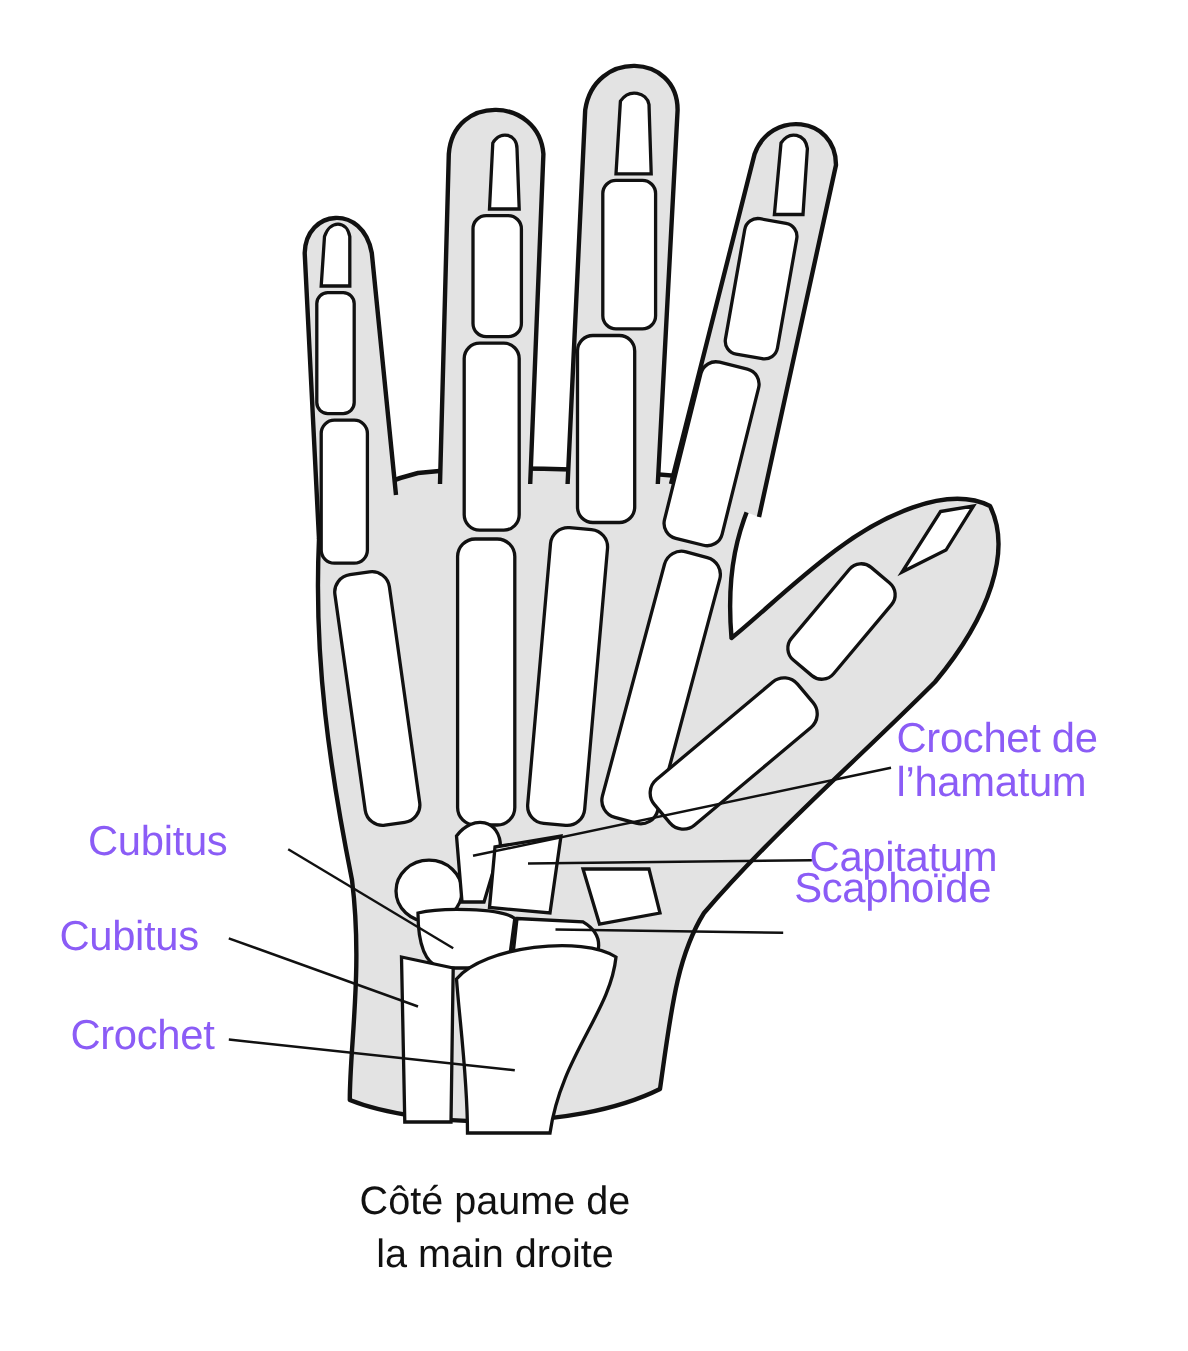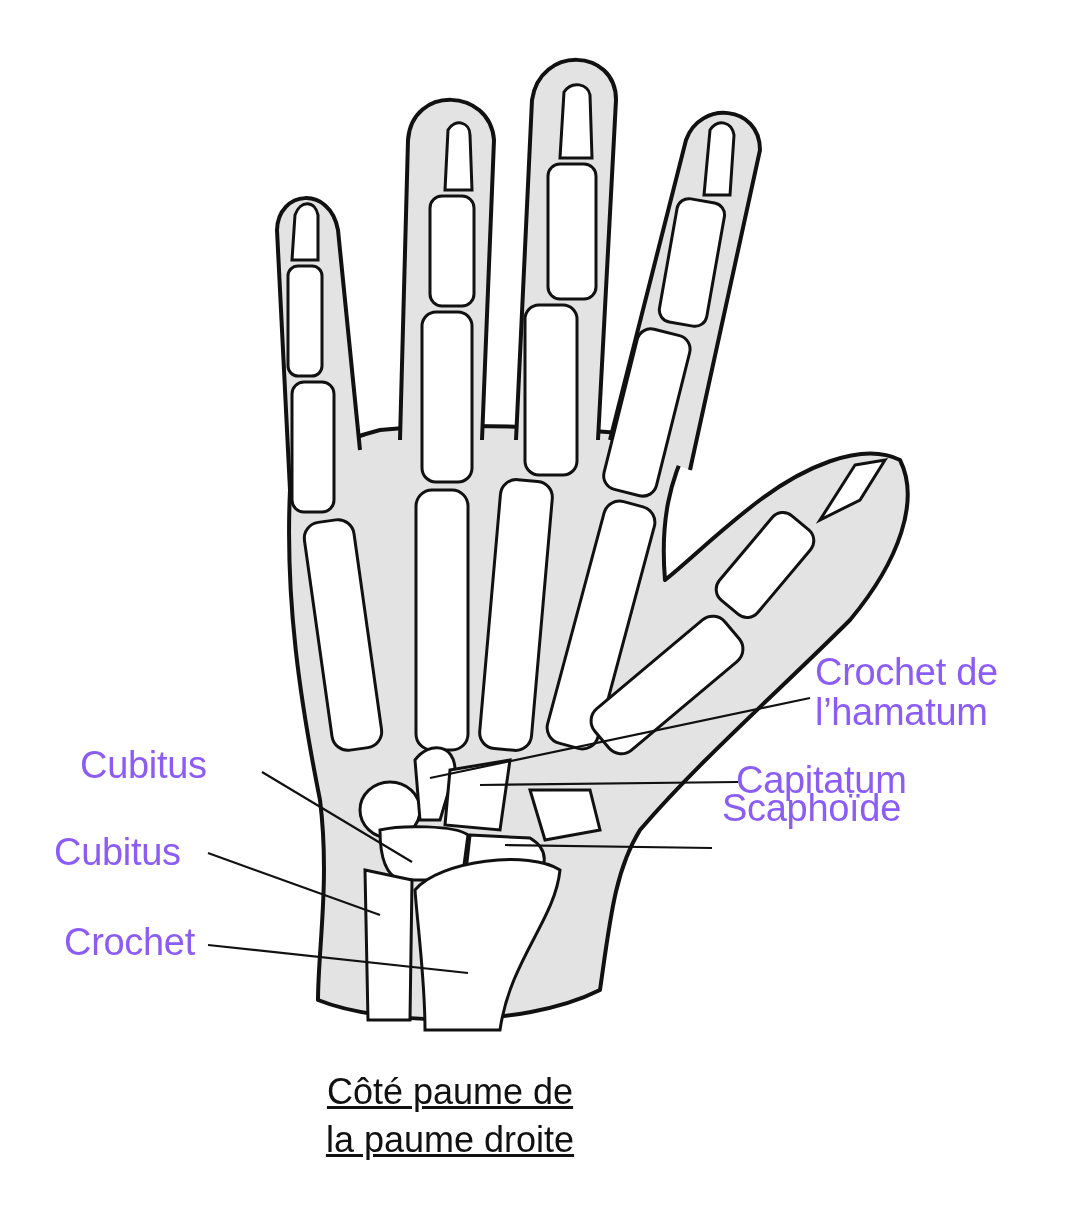--- a/index.html
+++ b/index.html
@@ -1,19 +1,19 @@
 <!DOCTYPE html>
 <html><head>
 <meta charset="utf-8">
 <style>
   html, body { margin: 0; padding: 0; background: #ffffff; }
   body { width: 1080px; height: 1228px; position: relative; overflow: hidden; font-family: "Liberation Sans", "DejaVu Sans", sans-serif; }
   #diagram { position: absolute; left: 0; top: 0; width: 1080px; height: 1228px; }
   .label { position: absolute; color: #8b5cf6; font-size: 38px; line-height: 40px; white-space: nowrap; letter-spacing: -0.3px; }
-  .caption { position: absolute; left: 0; width: 900px; text-align: center; color: #111111; font-size: 36px; line-height: 48px; text-decoration: underline; }
+  .caption { position: absolute; left: 0; width: 900px; text-align: center; color: #111111; font-size: 36px; line-height: 48px; }
 </style>
 </head>
 <body>
 
 <svg id="diagram" viewBox="0 0 1080 1228" xmlns="http://www.w3.org/2000/svg">
 
   <g fill="#e3e3e3" stroke="#111" stroke-width="4" stroke-linejoin="round">
 
     <path d="M290 490 C285 600 300 700 320 800 C330 880 318 950 318 1000 C380 1025 520 1030 600 990 C610 920 615 870 640 830 C700 760 780 690 850 620 C900 560 920 500 900 460 C860 440 800 470 760 500 C720 530 690 560 665 580 C660 520 670 480 690 440 C600 430 480 420 380 430 C340 440 300 460 290 490 Z"></path>
   </g>
@@ -87,14 +87,14 @@
   <div>l’hamatum</div>
 </div>
 <div class="label" style="left:736px; top:760px;">Capitatum</div>
 <div class="label" style="left:722px; top:788px;">Scaphoïde</div>
 <div class="label" style="left:80px; top:745px;">Cubitus</div>
 <div class="label" style="left:54px; top:832px;">Cubitus</div>
 <div class="label" style="left:64px; top:922px;">Crochet</div>
 
 <div class="caption" style="top:1068px;">
   <div>Côté paume de</div>
-  <div>la paume droite</div>
+  <div>la main droite</div>
 </div>
 
 </body></html>

